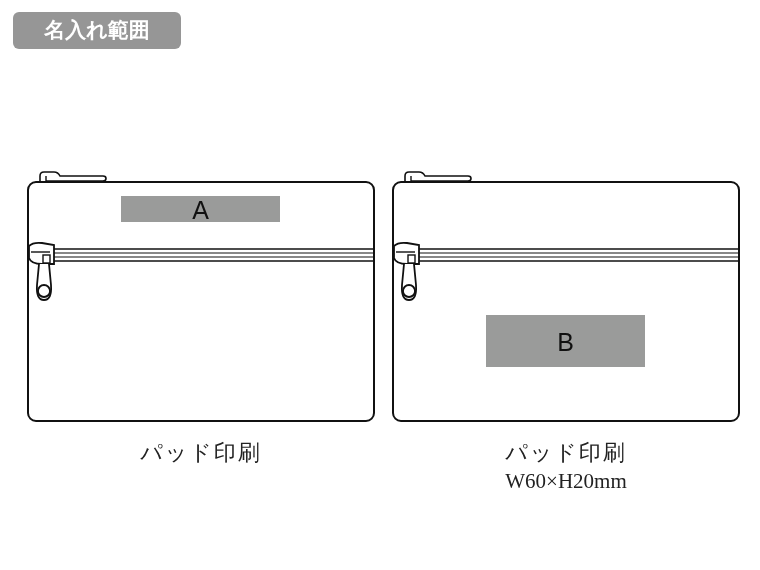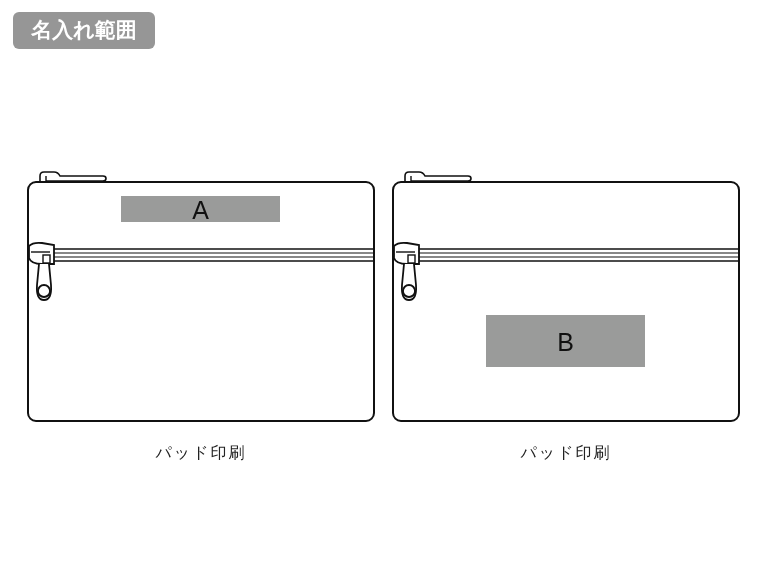--- a/index.html
+++ b/index.html
@@ -1,22 +1,22 @@
 <!DOCTYPE html>
 <html><head>
   <meta charset="utf-8">
   <style>
     html, body { margin:0; padding:0; }
     body { width:760px; height:570px; background:#ffffff; position:relative; overflow:hidden; font-family:"DejaVu Sans", sans-serif; }
-    .badge { position:absolute; left:13px; top:12px; width:142px; height:37px; background:#969696; border-radius:6px; color:#fff; font-family:"DejaVu Sans", sans-serif; font-weight:bold; font-size:21px; line-height:37px; text-align:center; letter-spacing:0px; }
+    .badge { position:absolute; left:13px; top:12px; width:168px; height:37px; background:#969696; border-radius:6px; color:#fff; font-family:"DejaVu Sans", sans-serif; font-weight:bold; font-size:21px; line-height:37px; text-align:center; letter-spacing:0px; }
     .diagram { position:absolute; top:0; }
     .diagram svg { position:absolute; left:0; top:0; }
     .print-area { position:absolute; background:#9a9b9a; color:#111; font-family:"Liberation Sans", sans-serif; text-align:center; }
     .caption { position:absolute; width:260px; text-align:center; font-family:"DejaVu Serif", serif; color:#222; }
-    .caption .method { font-size:16px; line-height:26px; letter-spacing:2px; }
+    .caption .method { font-size:22px; line-height:26px; letter-spacing:2px; }
     .caption .size { font-size:19px; line-height:30px; font-family:"Liberation Serif", serif; font-size:21px; }
   </style>
 </head>
 <body>
 
 <div class="badge">名入れ範囲</div>
 
 <div class="diagram" style="left:0;">
   <svg width="380" height="430">
 
@@ -55,13 +55,14 @@
     <circle cx="44" cy="291" r="6" fill="#fff" stroke="#111" stroke-width="1.8"></circle>
   </svg>
   <div class="print-area" style="left:121px; top:315px; width:159px; height:52px; font-size:25px; line-height:54px;">B</div>
 </div>
 
 <div class="caption" style="left:71px; top:440px;">
   <div class="method">パッド印刷</div>
 </div>
 <div class="caption" style="left:436px; top:440px;">
   <div class="method">パッド印刷</div>
+  <div class="size">W60×H20mm</div>
 </div>
 
 </body></html>

